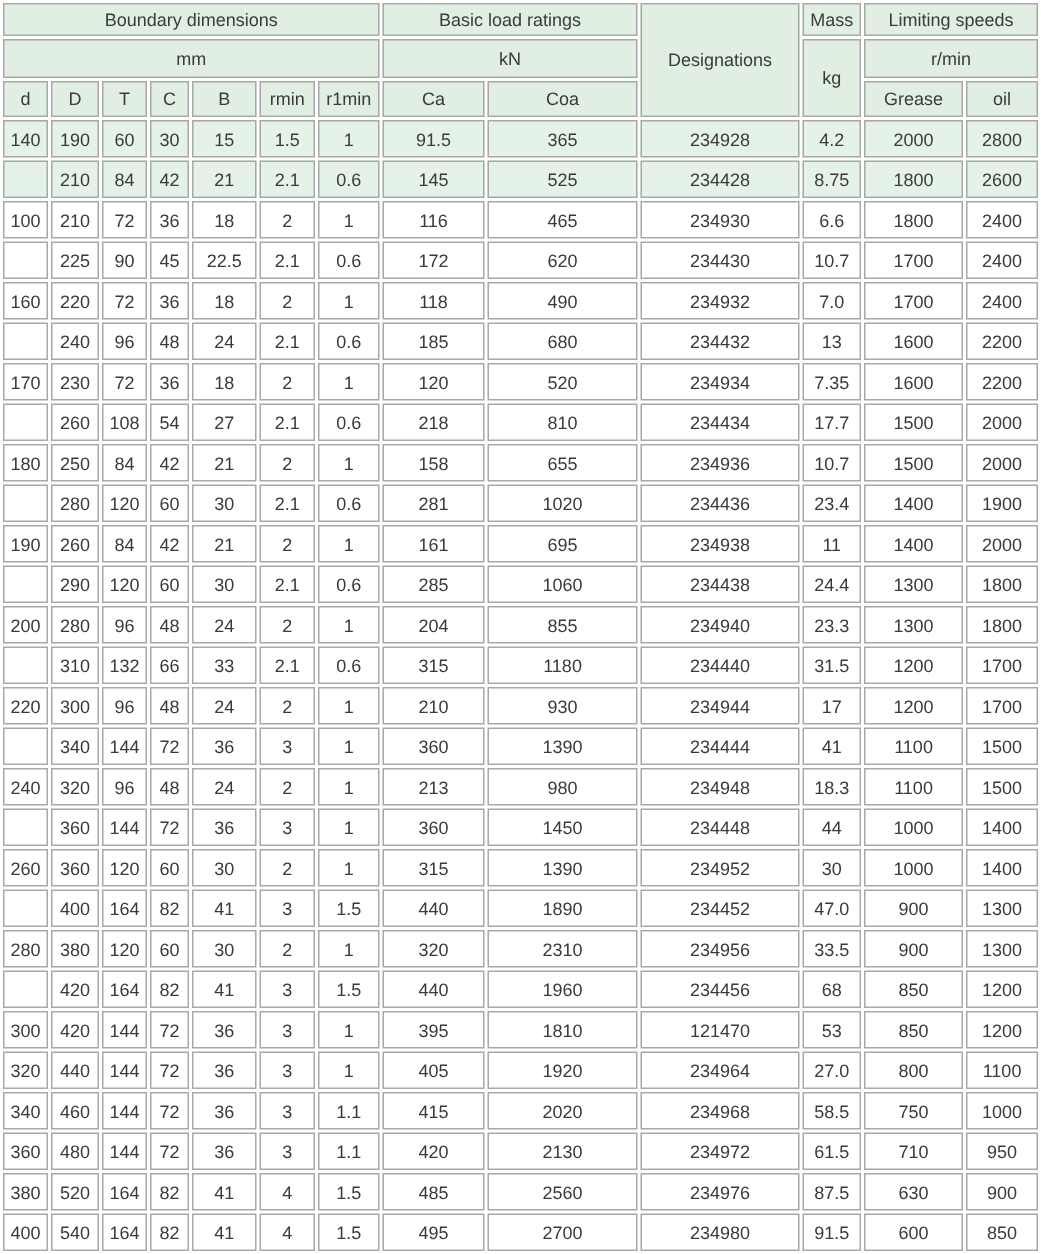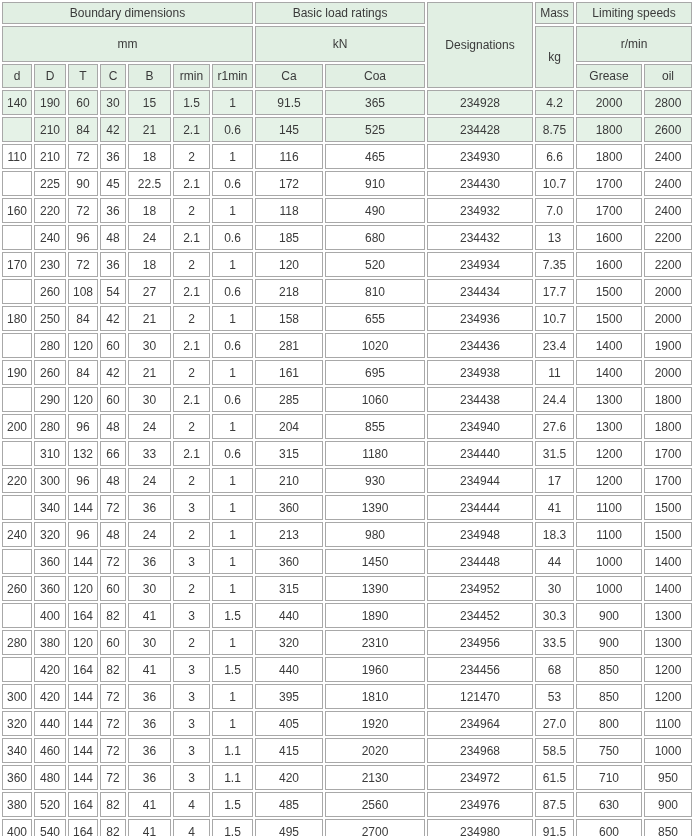--- a/index.html
+++ b/index.html
@@ -27,21 +27,21 @@
     padding:1px 2px;
     background:var(--row-bg);
     font-weight:normal;
     overflow:hidden;
     white-space:nowrap;
   }
   table.spec thead th{
     background:var(--header-bg);
   }
   tr.hrow1 th{height:22px;}
-  tr.hrow2 th{height:36px;}
+  tr.hrow2 th{height:26px;}
   tr.hrow3 th{height:24px;}
   tbody td{height:25px;}
   tbody tr.hl td{background:var(--highlight-bg);}
   
   col.c-d{width:30px;} col.c-D{width:32px;} col.c-T{width:30px;} col.c-C{width:26px;}
   col.c-B{width:43px;} col.c-rmin{width:37px;} col.c-r1min{width:41px;}
   col.c-Ca{width:68px;} col.c-Coa{width:100px;} col.c-desig{width:106px;}
   col.c-mass{width:39px;} col.c-grease{width:66px;} col.c-oil{width:48px;}
 </style>
 </head>
@@ -116,21 +116,21 @@
         <td>2.1</td>
         <td>0.6</td>
         <td>145</td>
         <td>525</td>
         <td>234428</td>
         <td>8.75</td>
         <td>1800</td>
         <td>2600</td>
       </tr>
       <tr>
-        <td>110</td>
+        <td>100</td>
         <td>210</td>
         <td>72</td>
         <td>36</td>
         <td>18</td>
         <td>2</td>
         <td>1</td>
         <td>116</td>
         <td>465</td>
         <td>234930</td>
         <td>6.6</td>
@@ -139,21 +139,21 @@
       </tr>
       <tr>
         <td></td>
         <td>225</td>
         <td>90</td>
         <td>45</td>
         <td>22.5</td>
         <td>2.1</td>
         <td>0.6</td>
         <td>172</td>
-        <td>910</td>
+        <td>620</td>
         <td>234430</td>
         <td>10.7</td>
         <td>1700</td>
         <td>2400</td>
       </tr>
       <tr>
         <td>160</td>
         <td>220</td>
         <td>72</td>
         <td>36</td>
@@ -276,21 +276,21 @@
         <td>200</td>
         <td>280</td>
         <td>96</td>
         <td>48</td>
         <td>24</td>
         <td>2</td>
         <td>1</td>
         <td>204</td>
         <td>855</td>
         <td>234940</td>
-        <td>27.6</td>
+        <td>23.3</td>
         <td>1300</td>
         <td>1800</td>
       </tr>
       <tr>
         <td></td>
         <td>310</td>
         <td>132</td>
         <td>66</td>
         <td>33</td>
         <td>2.1</td>
@@ -381,21 +381,21 @@
         <td></td>
         <td>400</td>
         <td>164</td>
         <td>82</td>
         <td>41</td>
         <td>3</td>
         <td>1.5</td>
         <td>440</td>
         <td>1890</td>
         <td>234452</td>
-        <td>30.3</td>
+        <td>47.0</td>
         <td>900</td>
         <td>1300</td>
       </tr>
       <tr>
         <td>280</td>
         <td>380</td>
         <td>120</td>
         <td>60</td>
         <td>30</td>
         <td>2</td>

